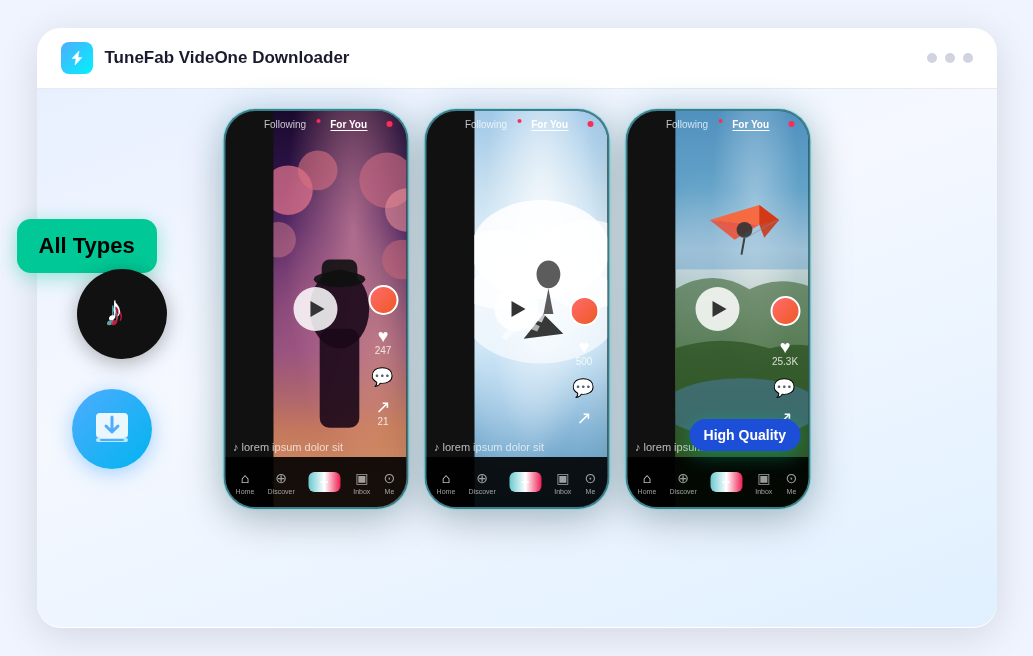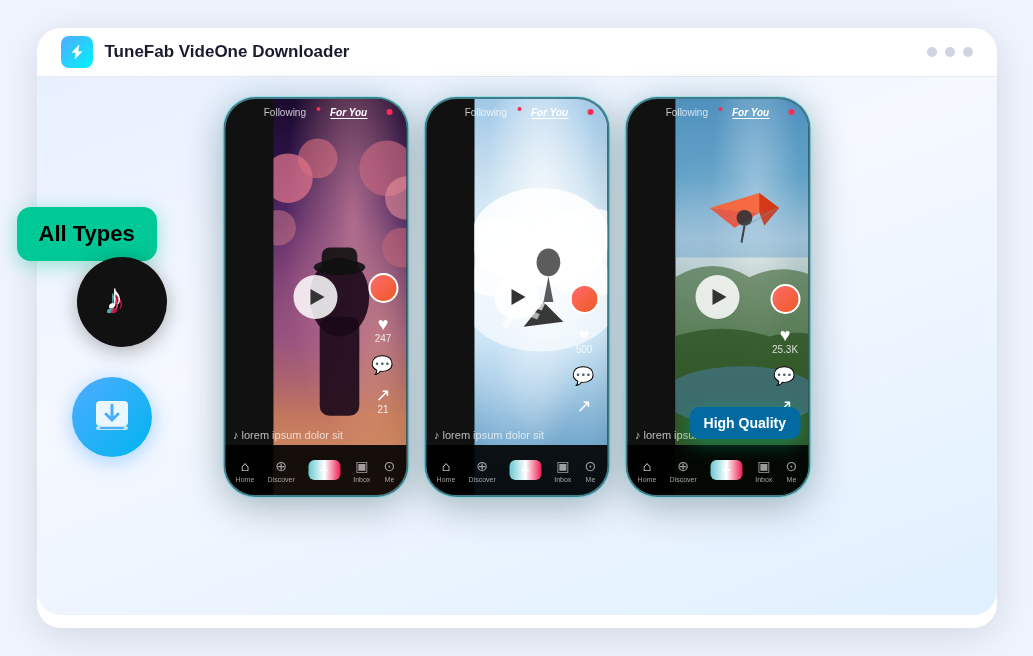--- a/index.html
+++ b/index.html
@@ -22,21 +22,21 @@
       box-shadow: 0 8px 40px rgba(0,0,0,0.12);
       position: relative;
       overflow: visible;
     }
 
     
     .title-bar {
       display: flex;
       align-items: center;
       justify-content: space-between;
-      padding: 8px 24px;
+      padding: 14px 24px;
       border-bottom: 1px solid #e8eaf0;
     }
 
     .title-bar-left {
       display: flex;
       align-items: center;
       gap: 12px;
     }
 
     .app-icon {
@@ -174,21 +174,20 @@
     .tiktok-tab {
       font-size: 10px;
       color: rgba(255,255,255,0.75);
       font-weight: 500;
     }
 
     .tiktok-tab.active {
       color: white;
       font-weight: 700;
       border-bottom: 1.5px solid white;
-      font-style: italic;
     }
 
     .tiktok-tab-dot {
       display: inline-block;
       width: 4px;
       height: 4px;
       background: #fe2c55;
       border-radius: 50%;
       margin: 0 2px;
       vertical-align: middle;
@@ -317,26 +316,26 @@
       border-radius: 14px;
       z-index: 20;
       box-shadow: 0 4px 20px rgba(0,200,150,0.4);
     }
 
     
     .high-quality-badge {
       position: absolute;
       right: 8px;
       bottom: 56px;
-      background: #0369a1;
+      background: #1d4ed8;
       color: white;
       font-size: 14px;
       font-weight: 700;
       padding: 8px 14px;
-      border-radius: 10px;
+      border-radius: 16px;
       z-index: 20;
       box-shadow: 0 4px 20px rgba(0,200,150,0.4);
     }
 
     
     .tiktok-logo-circle {
       position: absolute;
       left: 40px;
       top: 180px;
       width: 90px;

